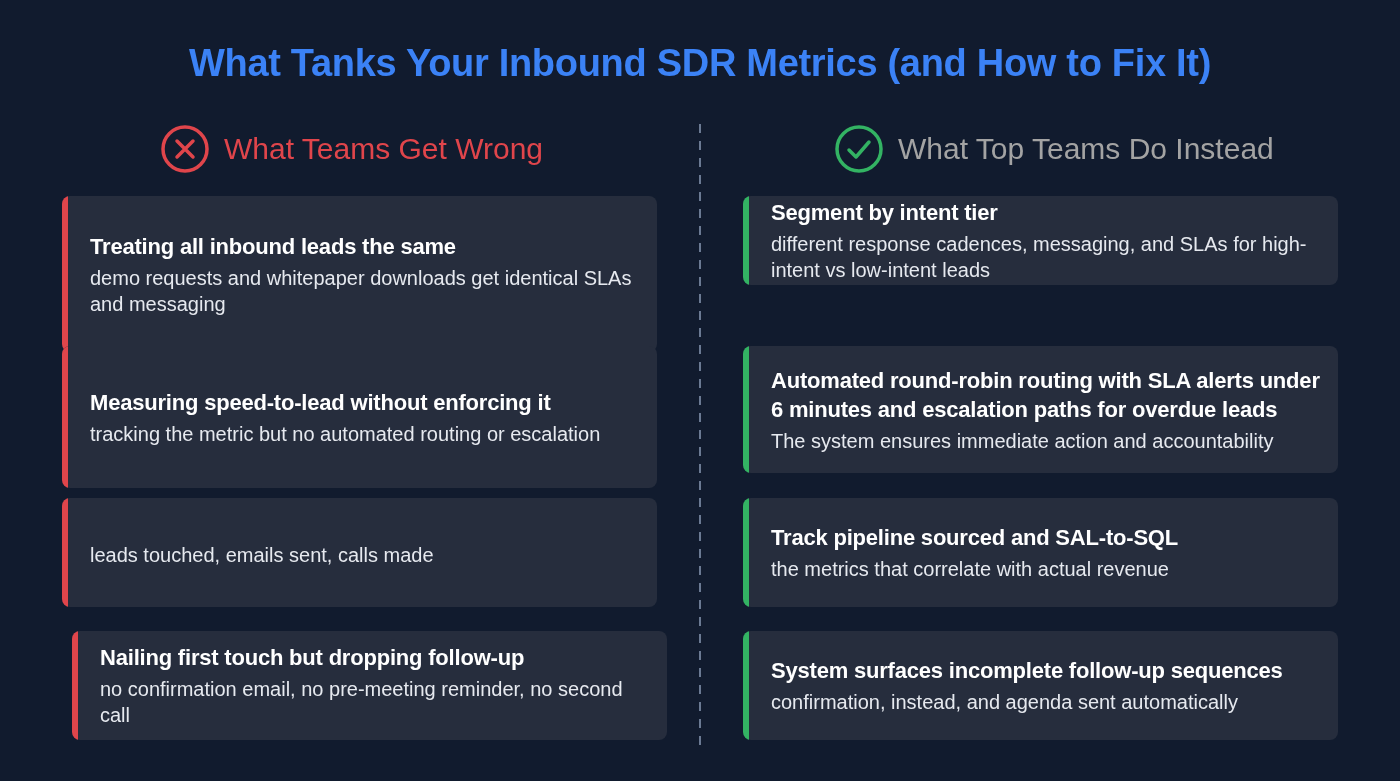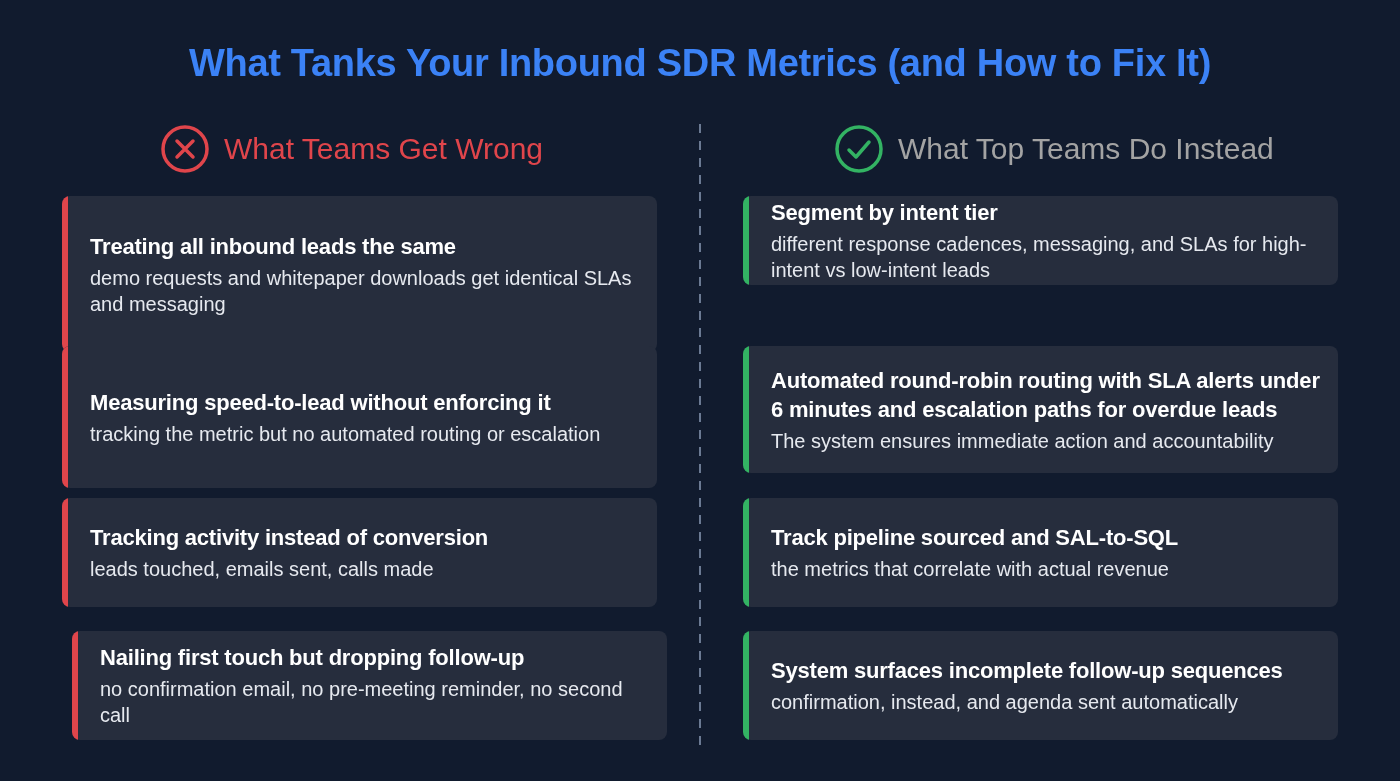--- a/index.html
+++ b/index.html
@@ -74,21 +74,20 @@
 
 <div class="card bad" style="top:196px;height:156px;">
   <div class="h">Treating all inbound leads the same</div>
   <div class="s">demo requests and whitepaper downloads get identical SLAs and messaging</div>
 </div>
 <div class="card bad" style="top:346px;height:142px;">
   <div class="h">Measuring speed-to-lead without enforcing it</div>
   <div class="s">tracking the metric but no automated routing or escalation</div>
 </div>
 <div class="card bad" style="top:498px;height:109px;">
-  <div class="h">Tracking activity instead of conversion</div>
   <div class="s">leads touched, emails sent, calls made</div>
 </div>
 <div class="card bad" style="top:631px;height:109px;margin-left:10px;">
   <div class="h">Nailing first touch but dropping follow-up</div>
   <div class="s">no confirmation email, no pre-meeting reminder, no second call</div>
 </div>
 
 <div class="card good" style="top:196px;height:89px;">
   <div class="h">Segment by intent tier</div>
   <div class="s">different response cadences, messaging, and SLAs for high-intent vs low-intent leads</div>

